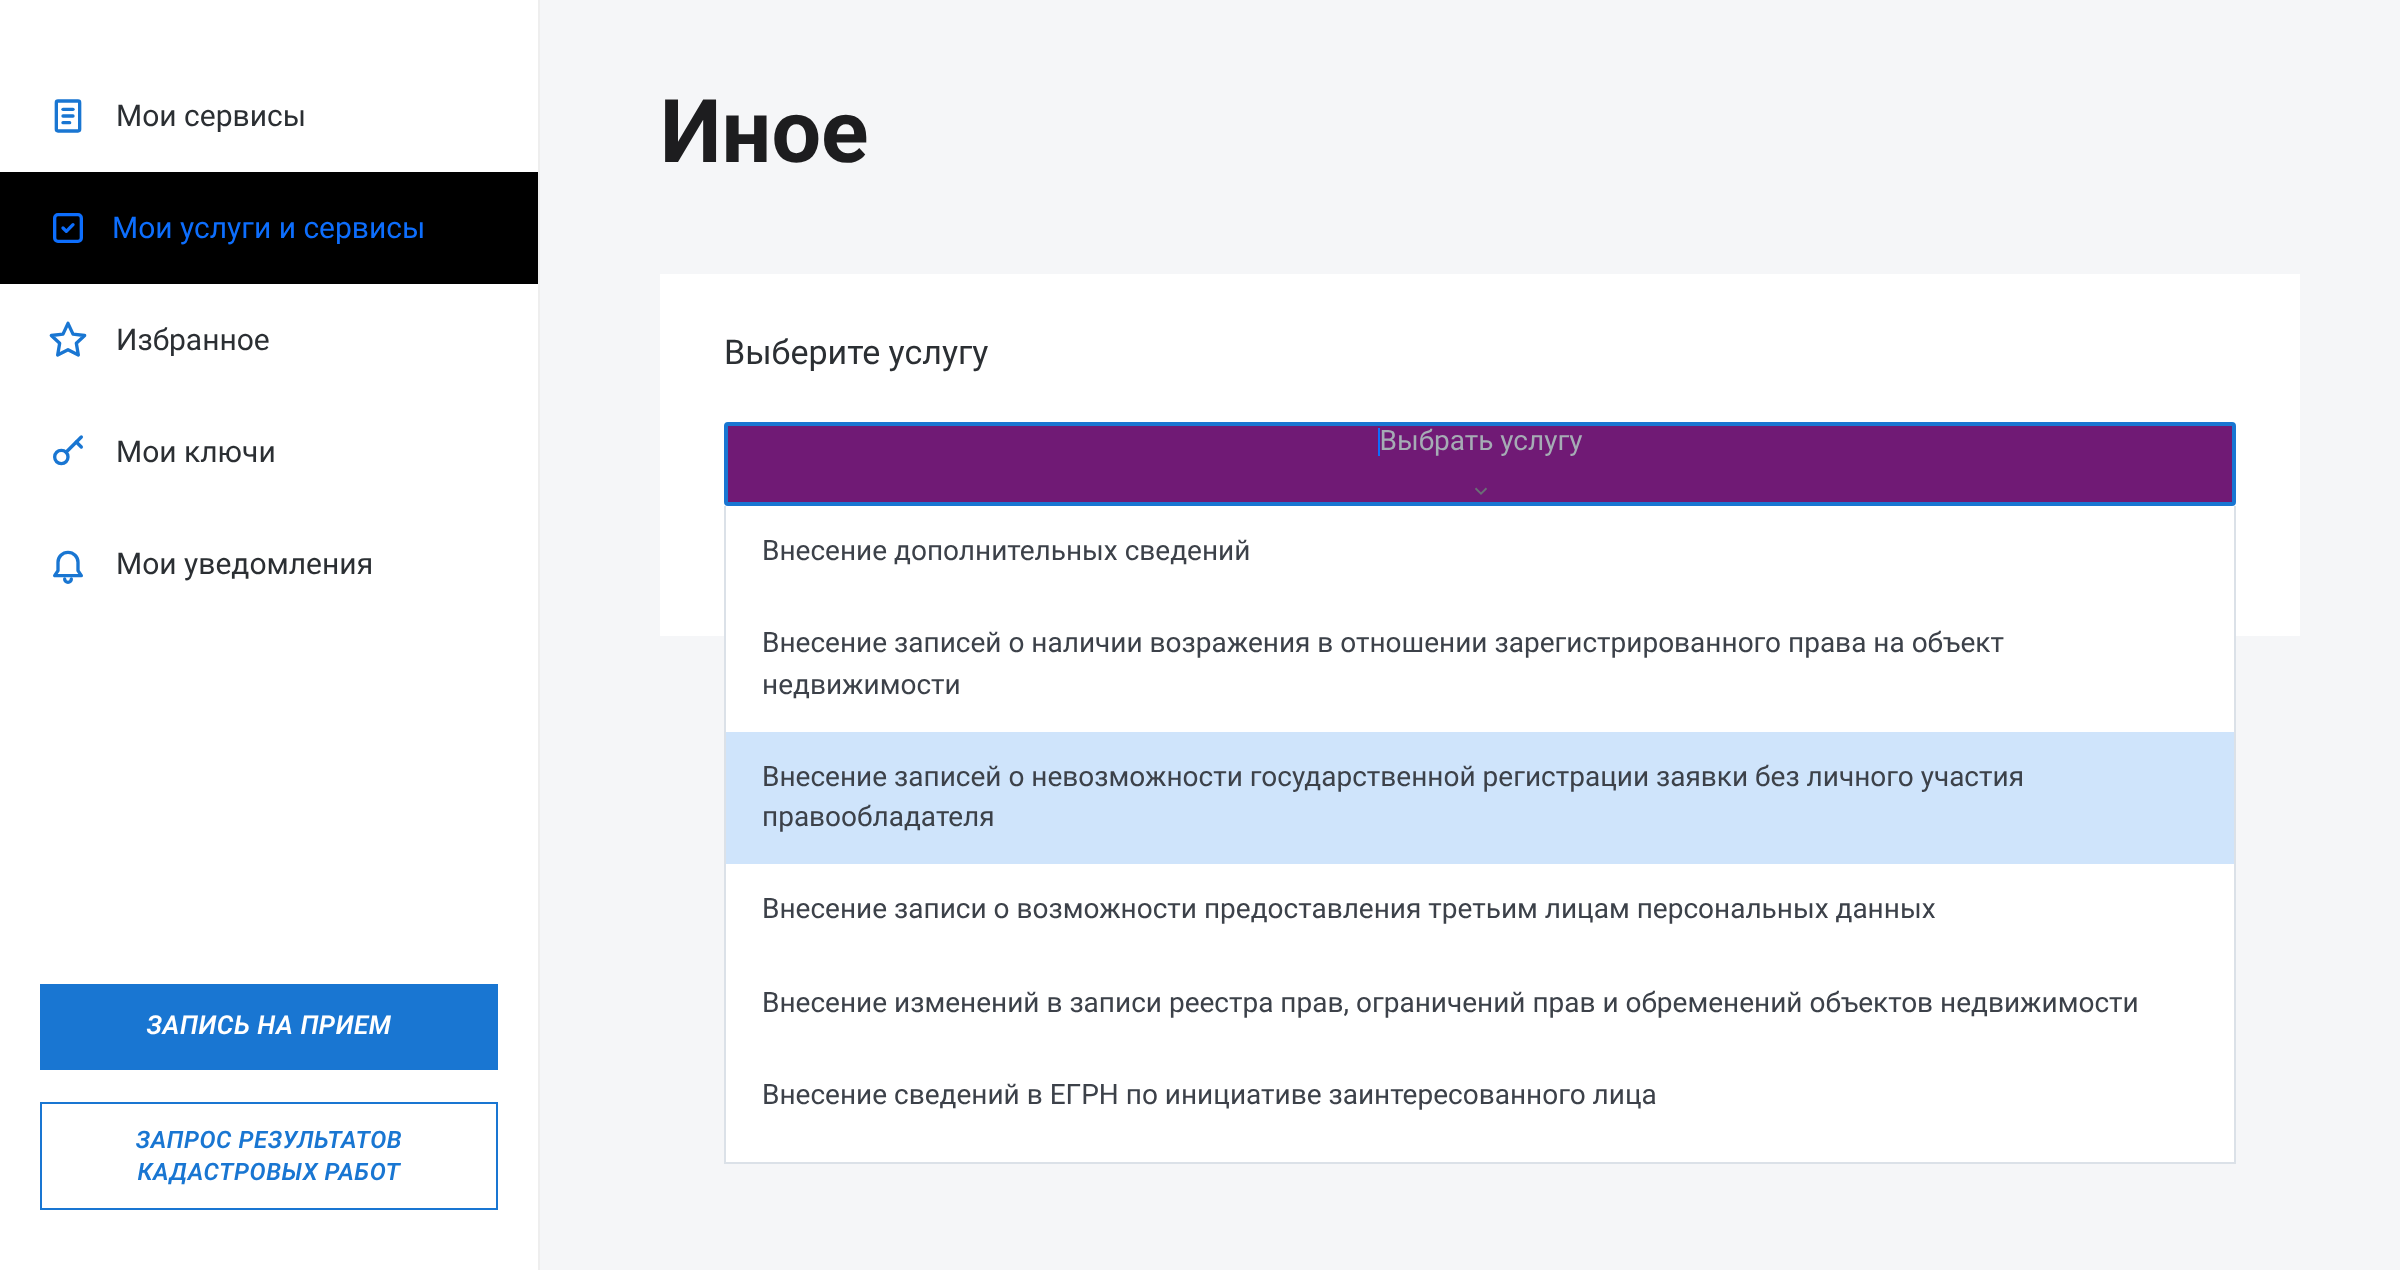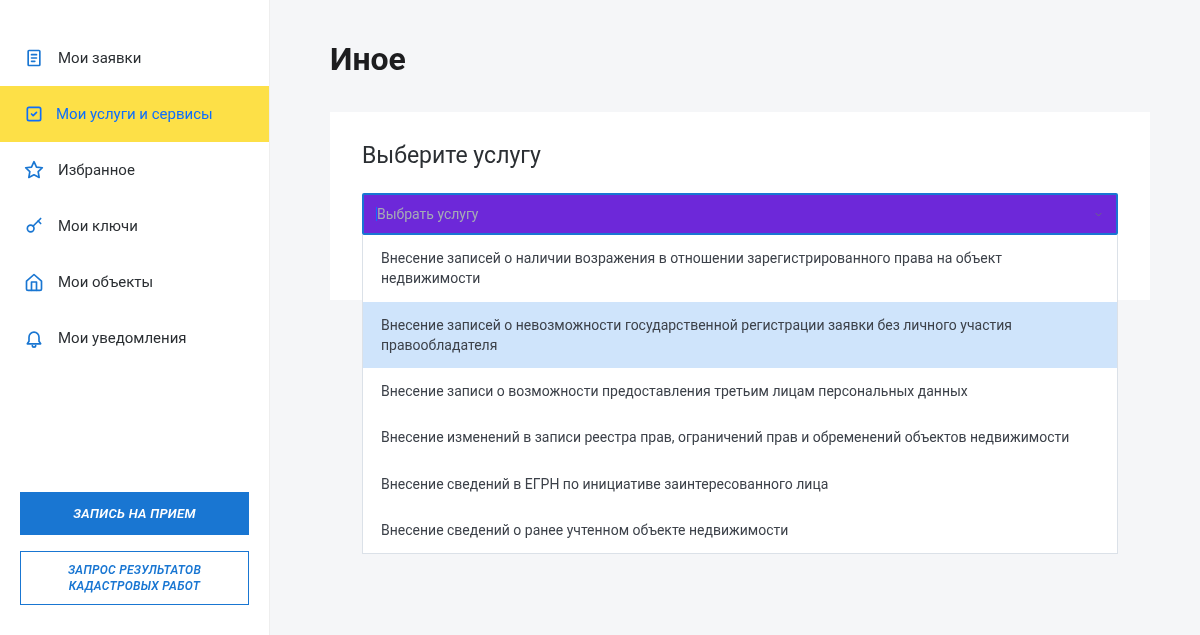--- a/index.html
+++ b/index.html
@@ -24,21 +24,21 @@
       display: flex;
       align-items: center;
       padding: 18px 24px;
       font-size: 15px;
       color: #2b2f33;
       cursor: pointer;
       gap: 14px;
     }
     .sidebar-item.active {
       color: #0d6efd;
-      background: #fde047;
+      background: #000000;
       gap: 12px;
     }
     .sidebar-item .icon {
       width: 20px;
       height: 20px;
       display: flex;
       align-items: center;
       justify-content: center;
       color: #1976d2;
       flex-shrink: 0;
@@ -68,45 +68,46 @@
       padding: 10px 12px;
       cursor: pointer;
       line-height: 1.35;
       letter-spacing: .3px;
     }
     .main {
       flex: 1;
       padding: 40px 50px 0 60px;
     }
     .page-title {
-      font-size: 32px;
+      font-size: 44px;
       font-weight: 700;
       color: #1d1d1f;
-      margin-bottom: 34px;
+      margin-bottom: 45px;
     }
     .card {
       background: #fff;
       padding: 30px 32px 65px 32px;
       margin-bottom: 0;
     }
     .card-heading {
-      font-size: 23px;
+      font-size: 17px;
       color: #2b2f33;
       margin-bottom: 24px;
     }
     .select-wrapper { position: relative; }
     .select-control {
       border: 2px solid #1976d2;
       border-radius: 2px;
       height: 42px;
       display: flex;
       align-items: center;
       padding: 0 12px;
-      background: #6d28d9;
+      background: #701a75;
       justify-content: space-between;
+      flex-direction: column;
     }
     .select-placeholder {
       color: #a5acb4;
       font-size: 14px;
       position: relative;
     }
     .select-placeholder::before {
       content: "";
       position: absolute;
       left: 0;
@@ -150,21 +151,21 @@
   <div class="sidebar-list">
       <div class="sidebar-item">
         <span class="icon">
           <svg width="20" height="20" viewBox="0 0 24 24" fill="none" stroke="currentColor" stroke-width="2" stroke-linecap="round" stroke-linejoin="round">
             <rect x="5" y="3" width="14" height="18" rx="1"></rect>
             <line x1="9" y1="8" x2="15" y2="8"></line>
             <line x1="9" y1="12" x2="15" y2="12"></line>
             <line x1="9" y1="16" x2="13" y2="16"></line>
           </svg>
         </span>
-        <span>Мои заявки</span>
+        <span>Мои сервисы</span>
       </div>
       <div class="sidebar-item active">
         <span class="icon">
           <svg width="20" height="20" viewBox="0 0 24 24" fill="none" stroke="currentColor" stroke-width="2" stroke-linecap="round" stroke-linejoin="round">
             <rect x="4" y="4" width="16" height="16" rx="2"></rect>
             <path d="M9 12l2 2 4-4"></path>
           </svg>
         </span>
         <span>Мои услуги и сервисы</span>
       </div>
@@ -178,29 +179,20 @@
       </div>
       <div class="sidebar-item">
         <span class="icon">
           <svg width="20" height="20" viewBox="0 0 24 24" fill="none" stroke="currentColor" stroke-width="2" stroke-linecap="round" stroke-linejoin="round">
             <circle cx="8" cy="15" r="4"></circle>
             <path d="M11 12L20 3"></path>
             <path d="M17 6l3 3"></path>
           </svg>
         </span>
         <span>Мои ключи</span>
-      </div>
-      <div class="sidebar-item">
-        <span class="icon">
-          <svg width="20" height="20" viewBox="0 0 24 24" fill="none" stroke="currentColor" stroke-width="2" stroke-linecap="round" stroke-linejoin="round">
-            <path d="M3 11l9-8 9 8v9a2 2 0 0 1-2 2H5a2 2 0 0 1-2-2z"></path>
-            <path d="M9 22V12h6v10"></path>
-          </svg>
-        </span>
-        <span>Мои объекты</span>
       </div>
       <div class="sidebar-item">
         <span class="icon">
           <svg width="20" height="20" viewBox="0 0 24 24" fill="none" stroke="currentColor" stroke-width="2" stroke-linecap="round" stroke-linejoin="round">
             <path d="M18 16v-5a6 6 0 1 0-12 0v5l-2 3h16z"></path>
             <path d="M10 21a2 2 0 0 0 4 0"></path>
           </svg>
         </span>
         <span>Мои уведомления</span>
       </div>
@@ -224,20 +216,21 @@
         </span>
         <span class="chevron">
           <svg width="11" height="11" viewBox="0 0 24 24" fill="none" stroke="currentColor" stroke-width="2">
               <path d="M6 9l6 6 6-6"></path>
             </svg>
         </span>
       </div>
 
       <div class="dropdown">
         <div class="dropdown-scroll">
+            <div class="dropdown-option">Внесение дополнительных сведений</div>
             <div class="dropdown-option">Внесение записей о наличии возражения в отношении зарегистрированного права на объект недвижимости</div>
             <div class="dropdown-option highlight">Внесение записей о невозможности государственной регистрации заявки без личного участия правообладателя</div>
             <div class="dropdown-option">Внесение записи о возможности предоставления третьим лицам персональных данных</div>
             <div class="dropdown-option">Внесение изменений в записи реестра прав, ограничений прав и обременений объектов недвижимости</div>
             <div class="dropdown-option">Внесение сведений в ЕГРН по инициативе заинтересованного лица</div>
             <div class="dropdown-option">Внесение сведений о ранее учтенном объекте недвижимости</div>
           </div>
       </div>
     </div>
   </div>

